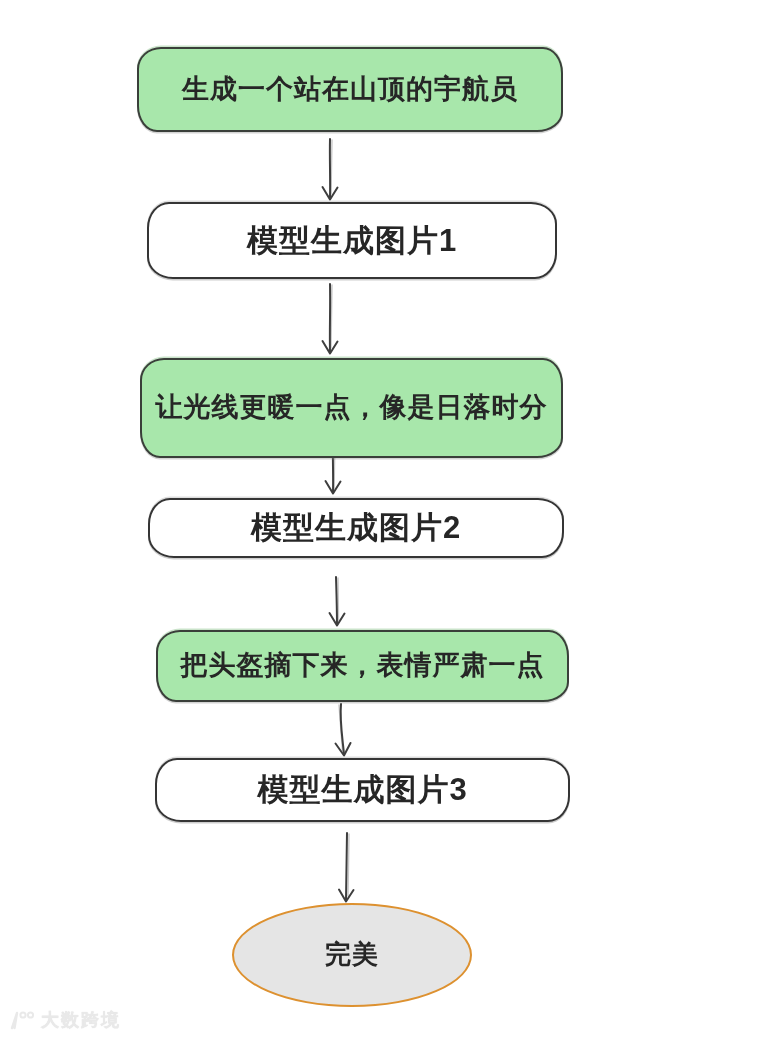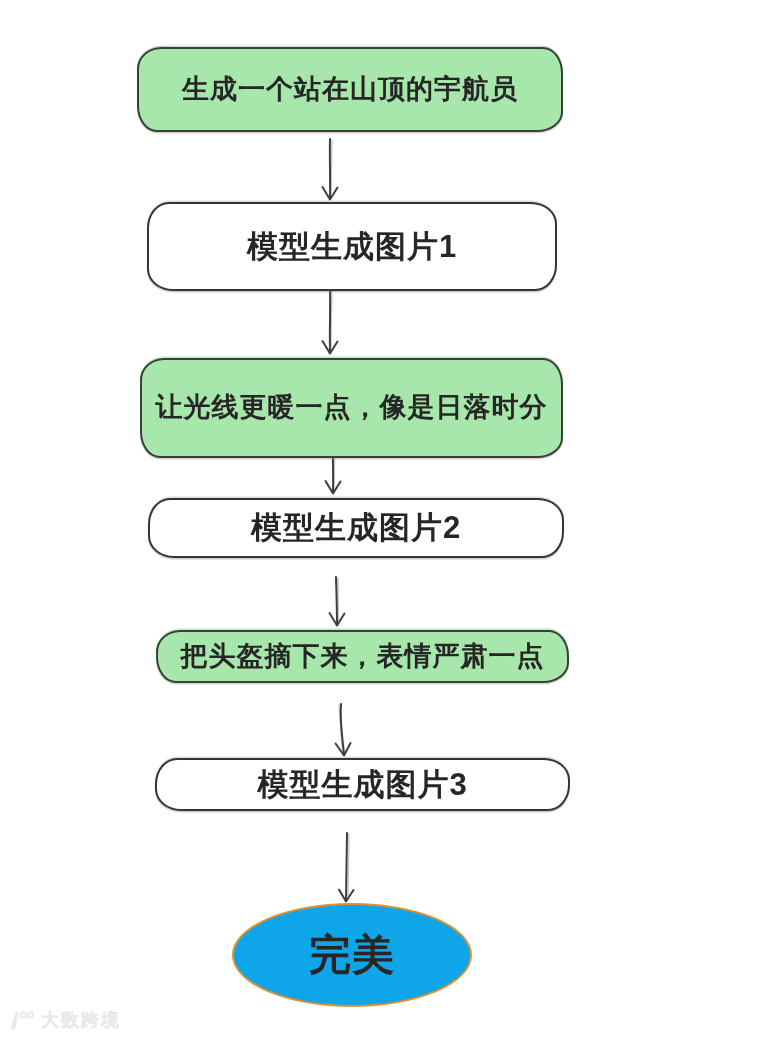--- a/index.html
+++ b/index.html
@@ -36,33 +36,33 @@
   }
   .node.process {
     background: #ffffff;
     border: 2.4px solid #353535;
     border-radius: 22px 26px 22px 26px / 26px 22px 26px 22px;
     box-shadow: 0 1.5px 0 rgba(130,130,130,.4), 0 -1.5px 0 rgba(160,160,160,.35);
     font-size: 31px;
     font-weight: 700;
   }
   .node.terminal {
-    background: #0ea5e9;
+    background: #e5e5e5;
     border: 2.8px solid #dd9130;
     border-radius: 50%;
-    font-size: 42px;
+    font-size: 26px;
     font-weight: 700;
   }
   
   #node-0 { left: 137px; top: 47px;  width: 426px; height: 85px; }
-  #node-1 { left: 147px; top: 202px; width: 410px; height: 89px; }
+  #node-1 { left: 147px; top: 202px; width: 410px; height: 77px; }
   #node-2 { left: 140px; top: 358px; width: 423px; height: 100px; }
   #node-3 { left: 148px; top: 498px; width: 416px; height: 60px; }
-  #node-4 { left: 156px; top: 630px; width: 413px; height: 53px; }
-  #node-5 { left: 155px; top: 758px; width: 415px; height: 53px; }
+  #node-4 { left: 156px; top: 630px; width: 413px; height: 72px; }
+  #node-5 { left: 155px; top: 758px; width: 415px; height: 64px; }
   #node-6 { left: 232px; top: 903px; width: 240px; height: 104px; }
 
   #edges {
     position: absolute;
     left: 0; top: 0;
     width: 758px;
     height: 1042px;
     pointer-events: none;
   }
   .edge-main { stroke: #3e3e3e; stroke-width: 2; fill: none; stroke-linecap: round; stroke-linejoin: round; }

